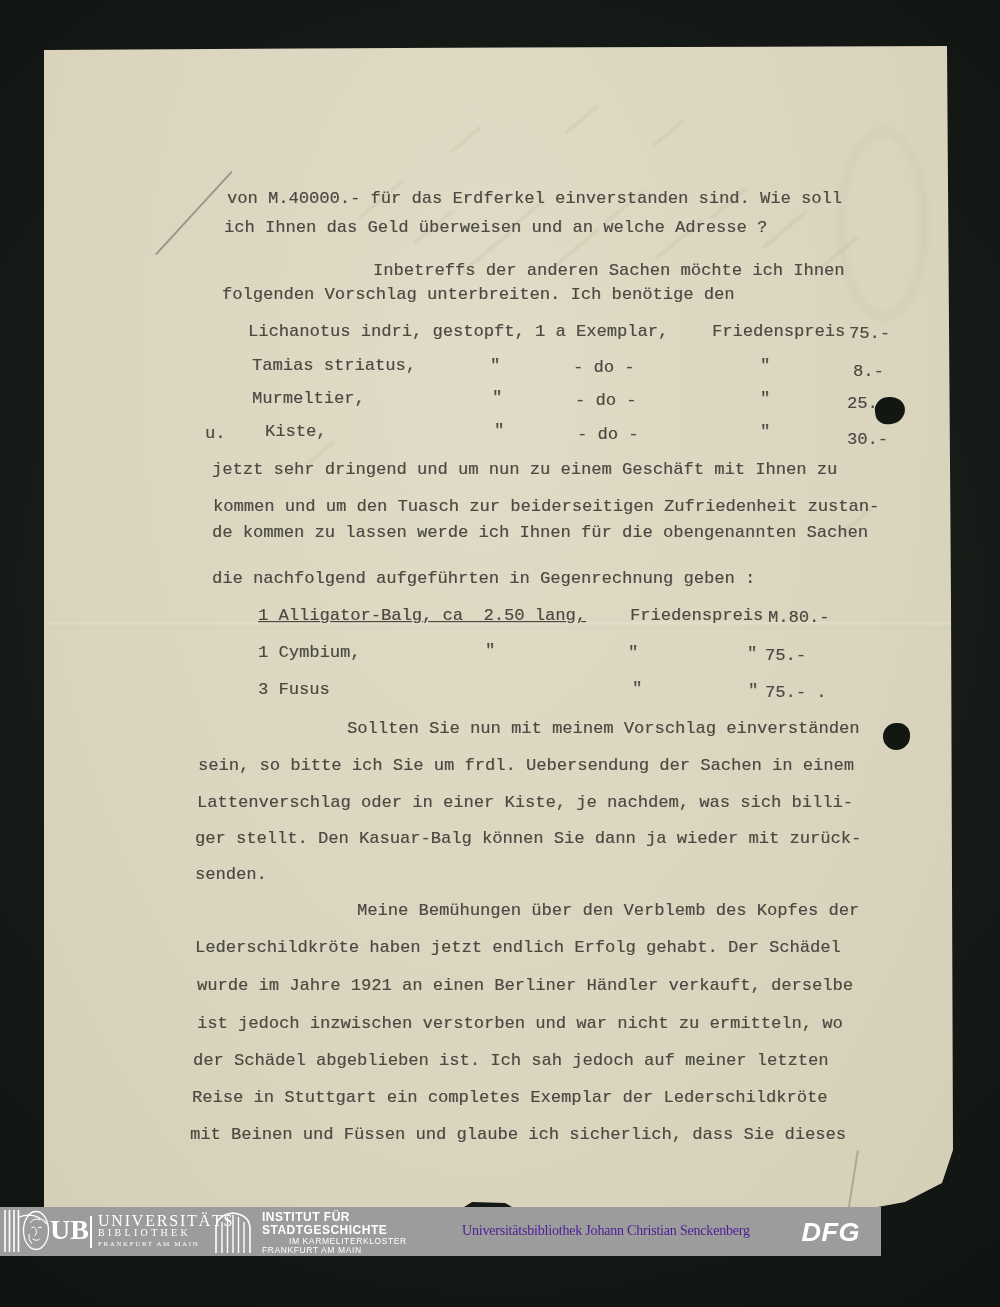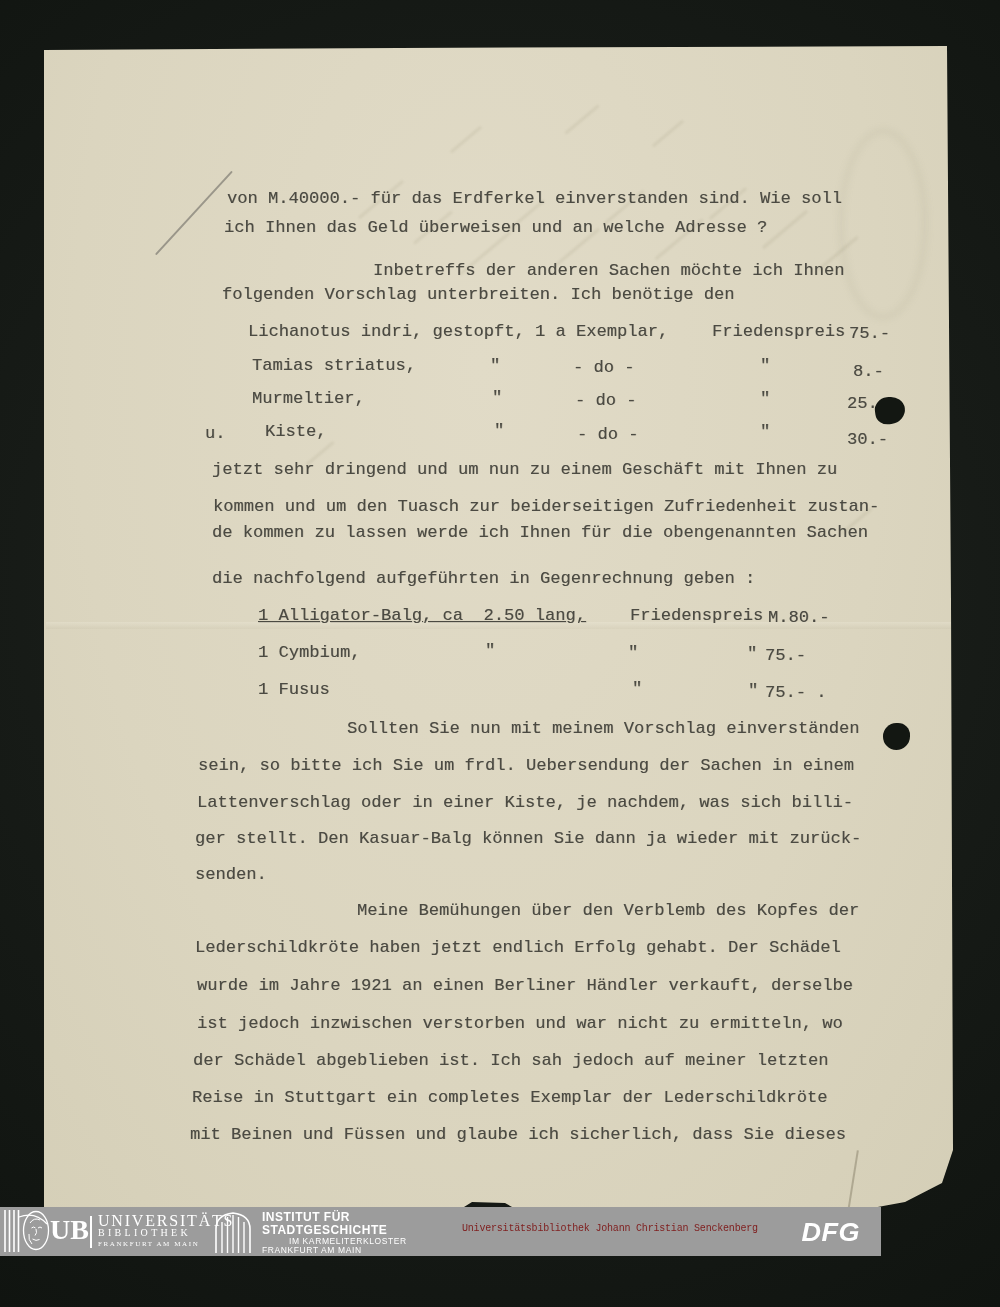--- a/index.html
+++ b/index.html
@@ -39,22 +39,22 @@
     font-family:"Liberation Serif","DejaVu Serif",serif;}
   .ub-name .l1{font-size:16px;letter-spacing:1.8px;line-height:12px;}
   .ub-name .l2{font-size:10px;letter-spacing:3.3px;line-height:12px;}
   .ub-name .l3{font-size:7px;letter-spacing:1.6px;line-height:9px;margin-top:1px;}
   .arch{left:213px;top:3px;}
   .inst-name{position:absolute;left:262px;top:4px;color:#fff;
     font-family:"Liberation Sans","DejaVu Sans",sans-serif;}
   .inst-name .l1,.inst-name .l2{font-size:12px;font-weight:bold;line-height:12.5px;letter-spacing:0.5px;}
   .inst-name .l3,.inst-name .l4{font-size:8.5px;line-height:9px;letter-spacing:0.6px;}
   .inst-name .l3{margin-top:1px;padding-left:27px;}
-  .provider{position:absolute;left:462px;top:16px;color:#7f1d1d;font-size:10px;letter-spacing:-0.2px;
-    font-family:Liberation Mono, monospace;}
+  .provider{position:absolute;left:462px;top:16px;color:#4c1d95;font-size:14px;letter-spacing:-0.2px;
+    font-family:Liberation Serif, serif;}
   .dfg{position:absolute;right:21px;top:10px;color:#fff;font-size:27px;font-weight:800;font-style:italic;
     letter-spacing:0.5px;font-family:"Liberation Sans","DejaVu Sans",sans-serif;transform:scaleY(0.95);}
 </style>
 </head>
 <body>
 
 <div class="stage">
 
   <div class="paper">
 
@@ -110,21 +110,21 @@
         <span class="frag" style="left: 212px; top: 523px;">de kommen zu lassen werde ich Ihnen für die obengenannten Sachen</span>
         <span class="frag" style="left: 212px; top: 569px;">die nachfolgend aufgeführten in Gegenrechnung geben :</span>
         <span class="frag" style="left: 258px; top: 606px; text-decoration: underline;">1 Alligator-Balg, ca  2.50 lang,</span>
         <span class="frag" style="left: 630px; top: 606px;">Friedenspreis</span>
         <span class="frag" style="left: 768px; top: 608px;">M.80.-</span>
         <span class="frag" style="left: 258px; top: 643px;">1 Cymbium,</span>
         <span class="frag" style="left: 485px; top: 641px;">"</span>
         <span class="frag" style="left: 628px; top: 643px;">"</span>
         <span class="frag" style="left: 747px; top: 644px;">"</span>
         <span class="frag" style="left: 765px; top: 646px;">75.-</span>
-        <span class="frag" style="left: 258px; top: 680px;">1 Fusus</span>
+        <span class="frag" style="left: 258px; top: 680px;">3 Fusus</span>
         <span class="frag" style="left: 632px; top: 679px;">"</span>
         <span class="frag" style="left: 748px; top: 681px;">"</span>
         <span class="frag" style="left: 765px; top: 683px;">75.- .</span>
         <span class="frag" style="left: 347px; top: 719px;">Sollten Sie nun mit meinem Vorschlag einverständen</span>
         <span class="frag" style="left: 198px; top: 756px;">sein, so bitte ich Sie um frdl. Uebersendung der Sachen in einem</span>
         <span class="frag" style="left: 197px; top: 793px;">Lattenverschlag oder in einer Kiste, je nachdem, was sich billi-</span>
         <span class="frag" style="left: 195px; top: 829px;">ger stellt. Den Kasuar-Balg können Sie dann ja wieder mit zurück-</span>
         <span class="frag" style="left: 195px; top: 865px;">senden.</span>
         <span class="frag" style="left: 357px; top: 901px;">Meine Bemühungen über den Verblemb des Kopfes der</span>
         <span class="frag" style="left: 195px; top: 938px;">Lederschildkröte haben jetzt endlich Erfolg gehabt. Der Schädel</span>

